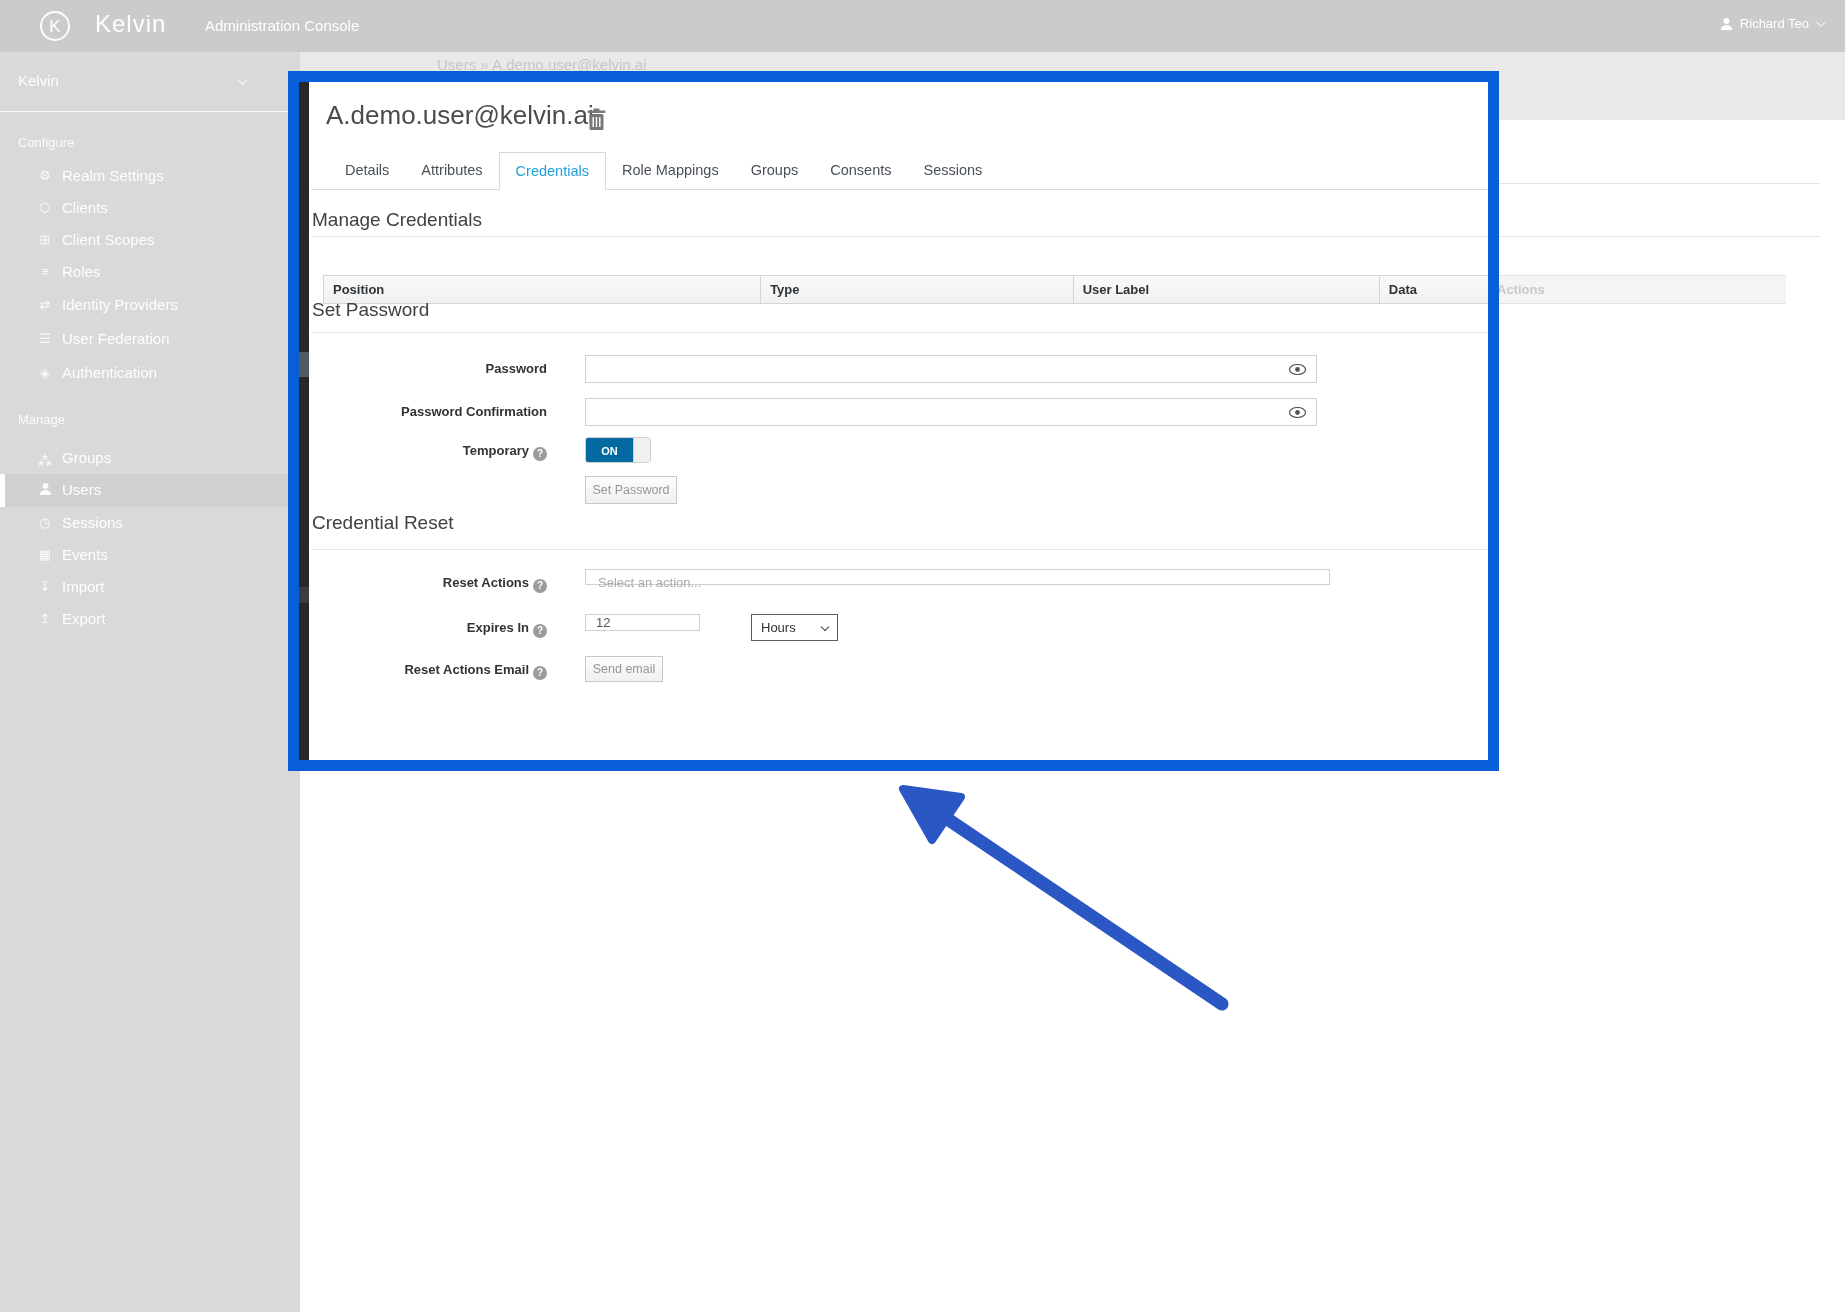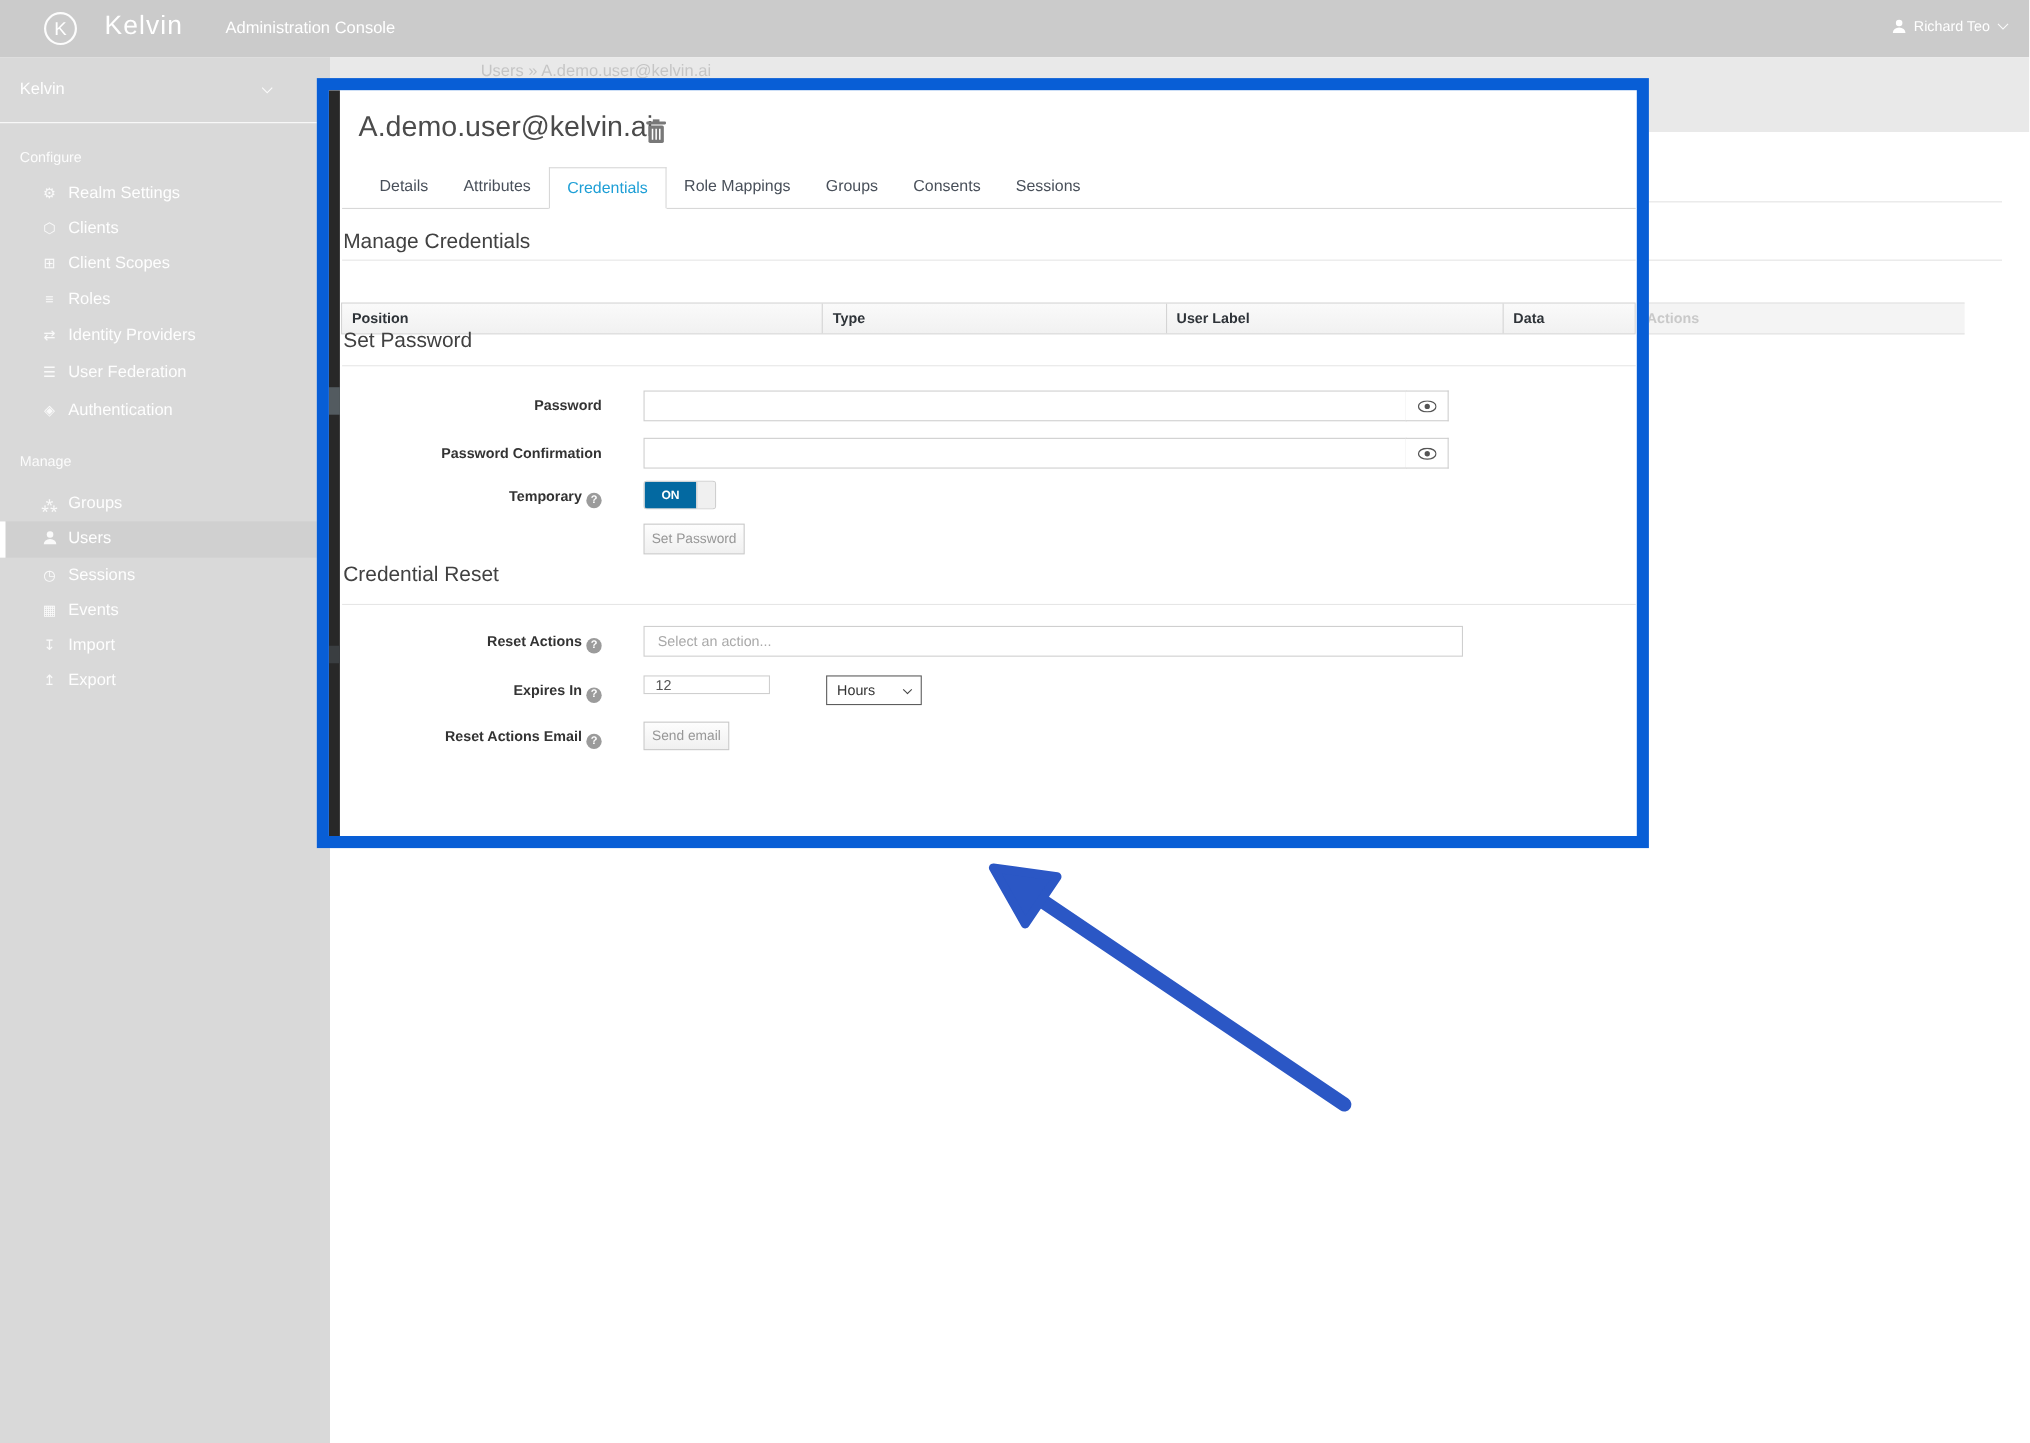--- a/index.html
+++ b/index.html
@@ -49,21 +49,21 @@
   .trash { position:absolute; left:288px; top:26px; cursor:pointer; }
 
   .tabs { position:absolute; left:30px; top:70px; height:38px; display:flex; }
   .tabstrip-line { position:absolute; left:12px; top:107px; width:1176px; height:1px; background:#d8d8d8; }
   .tab { padding:0 16px; line-height:37px; font-size:14.5px; color:#49505a; cursor:pointer; }
   .tab.active { background:#fff; color:#1e9fd6; border:1px solid #d8d8d8; border-bottom:1px solid #fff; position:relative; z-index:2; }
 
   .sec-head { position:absolute; left:13px; font-size:19px; color:#414141; font-weight:300; }
   .sec-line { position:absolute; left:12px; width:1176px; height:1px; background:#e6e6e6; }
 
-  .cred-table { position:absolute; left:11px; top:193px; width:1177px; height:29px;
+  .cred-table { position:absolute; left:24px; top:193px; width:1177px; height:29px;
     background:linear-gradient(#fafafa,#f1f1f1); border:1px solid #d4d4d4; display:flex;gap:36px; }
   .cred-table .th { line-height:27px; font-size:13px; font-weight:700; color:#2e3338; padding-left:9px; border-left:1px solid #d4d4d4; }
   .cred-table .th:first-child { border-left:none; }
   .th.c-pos { width:442px; } .th.c-type { width:305px; } .th.c-ulabel { width:298px; } .th.c-data { width:132px; }
 
   .f-label { position:absolute; left:0; width:248px; text-align:right; font-size:13px; font-weight:600; color:#333; }
   .qmark { display:inline-block; width:14px; height:14px; margin-left:4px; border-radius:50%; background:#9b9b9b;
     color:#fff; font-size:10px; font-weight:700; text-align:center; line-height:14px; vertical-align:-2px; }
   .f-input { position:absolute; background:#fff; border:1px solid #cfcfcf; }
   .addon { position:absolute; width:39px; height:28px; border:1px solid #cfcfcf; border-left:none; background:#fff;
@@ -251,21 +251,21 @@
     </div>
 
     <button class="btn" style="top:394px; width:92px; height:28px;">Set Password</button>
 
     <div class="sec-head" style="top:430px;">Credential Reset</div>
     <div class="sec-line" style="top:467px;"></div>
 
     <div class="f-label" style="top:493px;">
       <span>Reset Actions</span><span class="qmark">?</span>
     </div>
-    <div class="f-input placeholder-text" style="left:286px; top:487px; width:745px; height:28px;padding-left:12px;">Select an action...</div>
+    <div class="f-input placeholder-text" style="left:286px; top:487px; width:745px; height:16px;padding-left:12px;">Select an action...</div>
 
     <div class="f-label" style="top:538px;">
       <span>Expires In</span><span class="qmark">?</span>
     </div>
     <input class="f-input value-input" style="left: 286px; top: 532px; width: 115px; height: 17px;" value="12">
     <div class="hours-select" style="top:532px;">
       <span>Hours</span>
       <span class="dchev"></span>
     </div>
 

